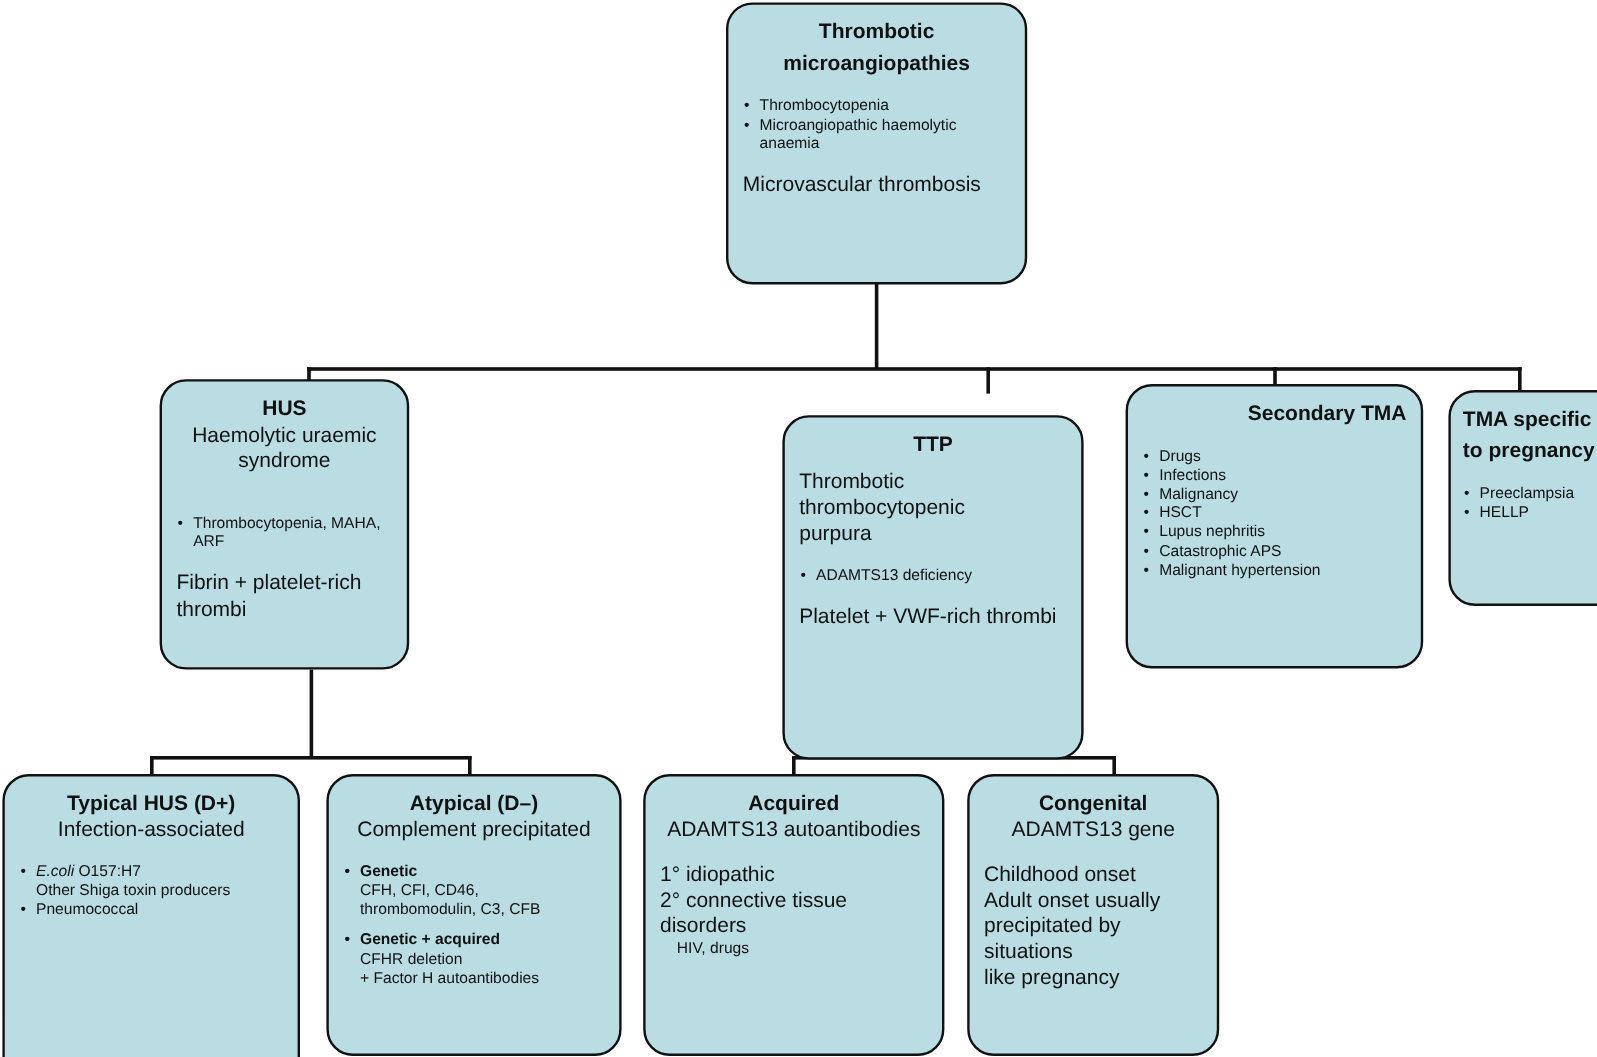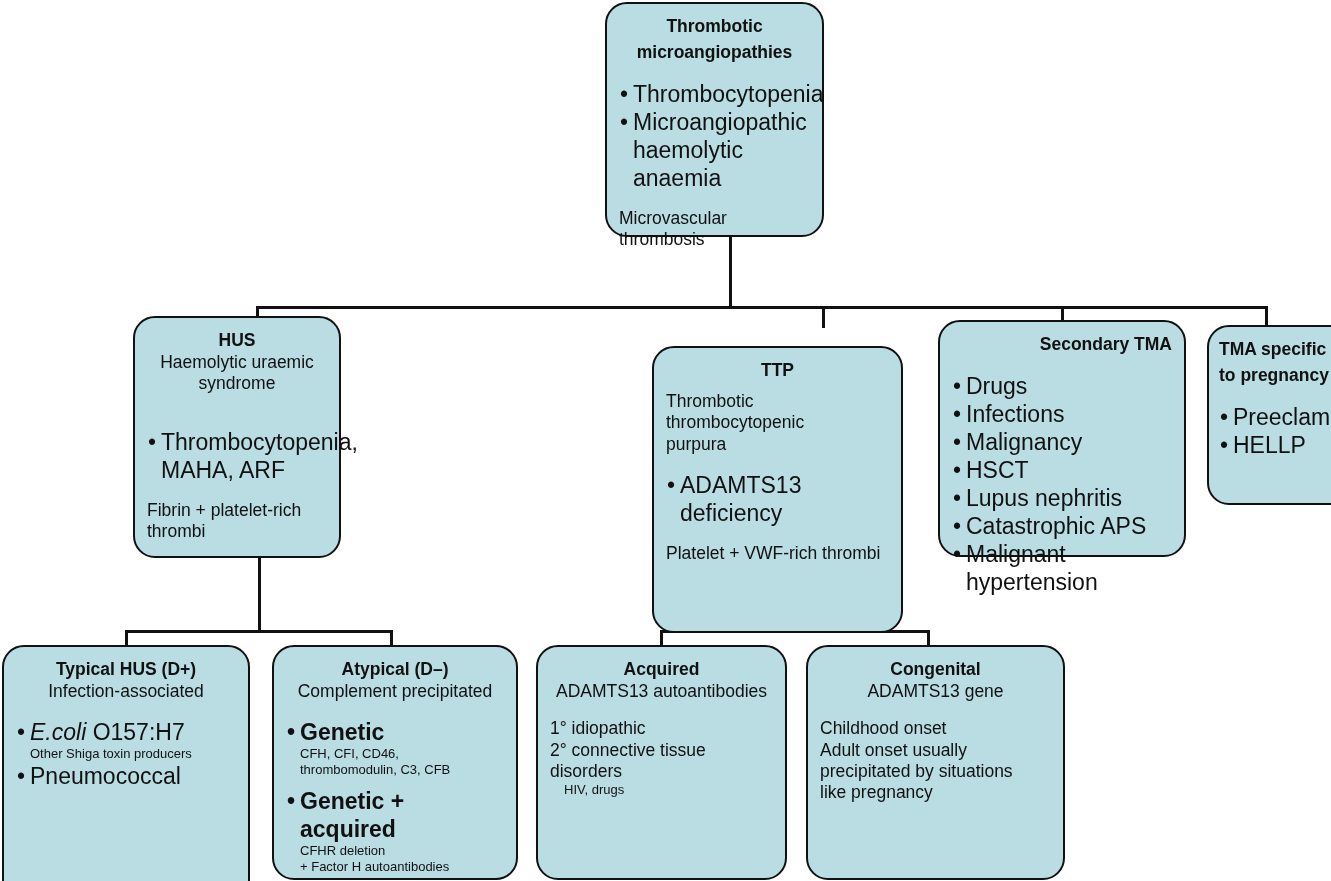--- a/index.html
+++ b/index.html
@@ -44,21 +44,21 @@
     font-size: 17.5px;
     line-height: 1.22;
     margin: 0;
   }
   .node ul {
     list-style: none;
     margin: 0;
     padding: 0;
   }
   .node ul li {
-    font-size: 23px;
+    font-size: 13px;
     line-height: 1.22;
     position: relative;
     padding-left: 14px;
     margin: 0;
   }
   .node ul li:before {
     content: "\2022";
     position: absolute;
     left: 1px;
     top: 0;
@@ -76,29 +76,29 @@
 
   
   .line-v, .line-h {
     position: absolute;
     background: #111111;
   }
   .line-v { width: 3px; }
   .line-h { height: 3px; }
 
   
-  #node-root      { left: 605px;  top: 2px;   width: 219px; height: 235px; }
+  #node-root      { left: 605px;  top: 2px;   width: 251px; height: 235px; }
   #node-hus       { left: 133px;  top: 316px; width: 208px; height: 242px; }
   #node-ttp       { left: 652px;  top: 325px; width: 251px; height: 287px; margin-top: 21px; }
   #node-secondary { left: 938px;  top: 320px; width: 248px; height: 237px; }
   #node-pregnancy { left: 1207px; top: 325px; width: 150px; height: 180px; }
   #node-typical   { left: 2px;    top: 645px; width: 248px; height: 267px; }
   #node-atypical  { left: 272px;  top: 645px; width: 246px; height: 235px; }
   #node-acquired  { left: 536px;  top: 645px; width: 251px; height: 235px; }
-  #node-congenital{ left: 806px;  top: 645px; width: 259px; height: 235px; }
+  #node-congenital{ left: 806px;  top: 645px; width: 210px; height: 235px; }
 
   #node-pregnancy .title { text-align: left; }
   #node-pregnancy { padding: 8px 10px 10px 10px; }
   #node-secondary .title { text-align: right; }
 </style>
 </head>
 <body>
 
 <div id="canvas">
 

